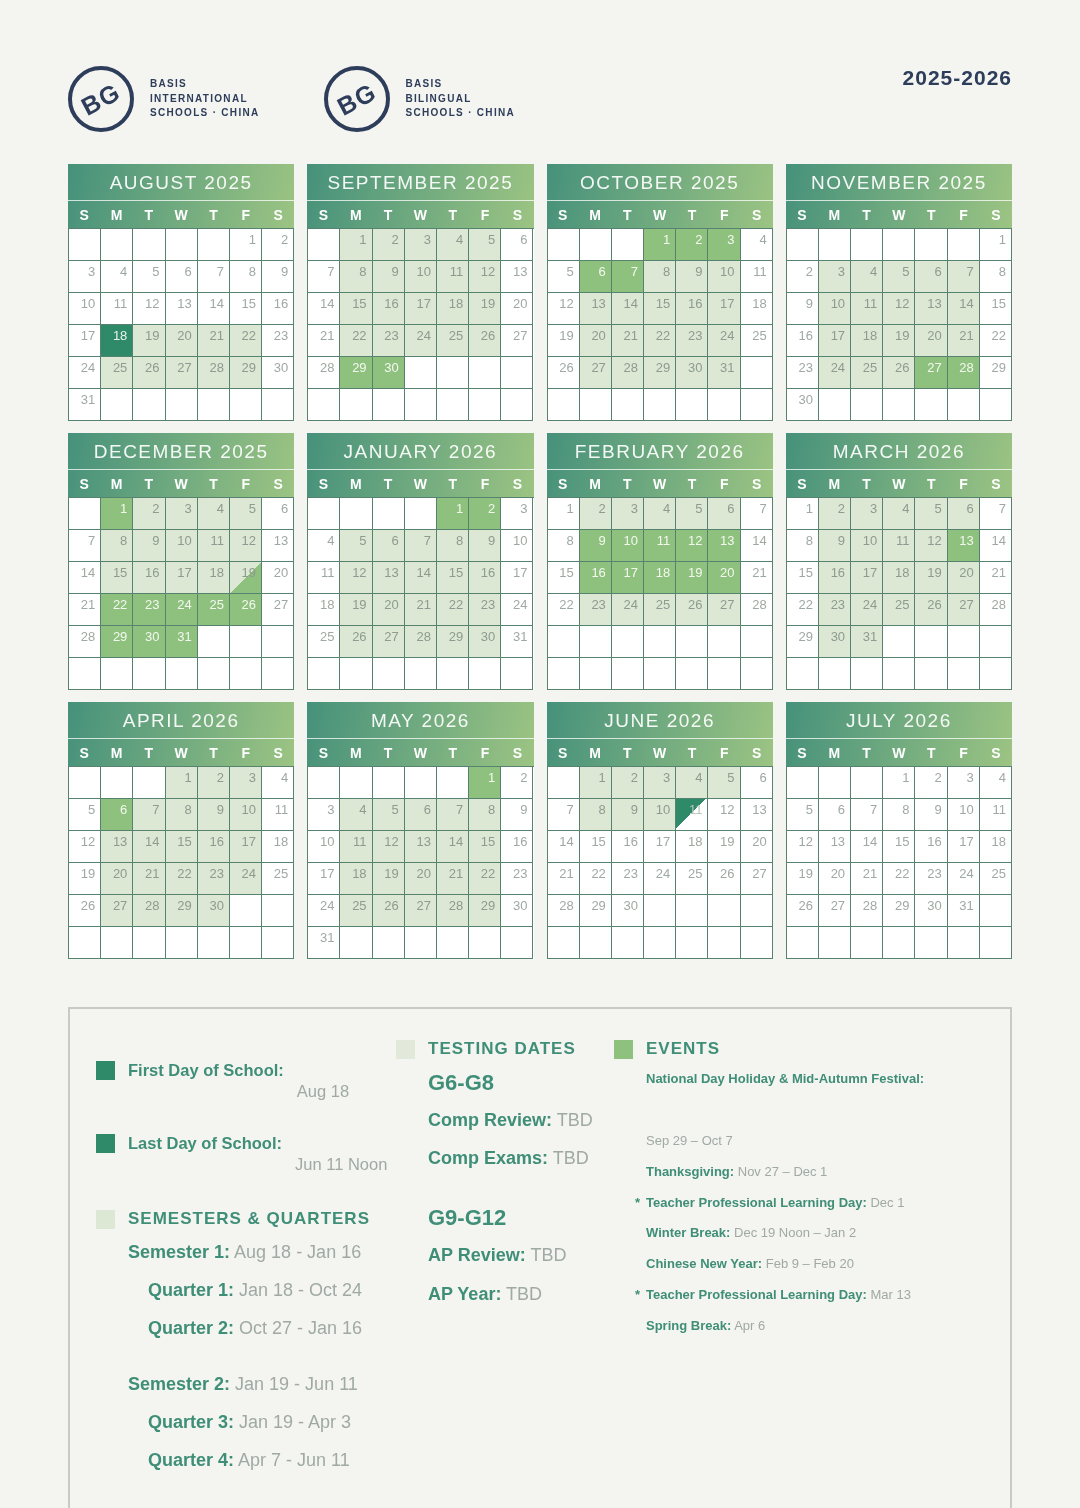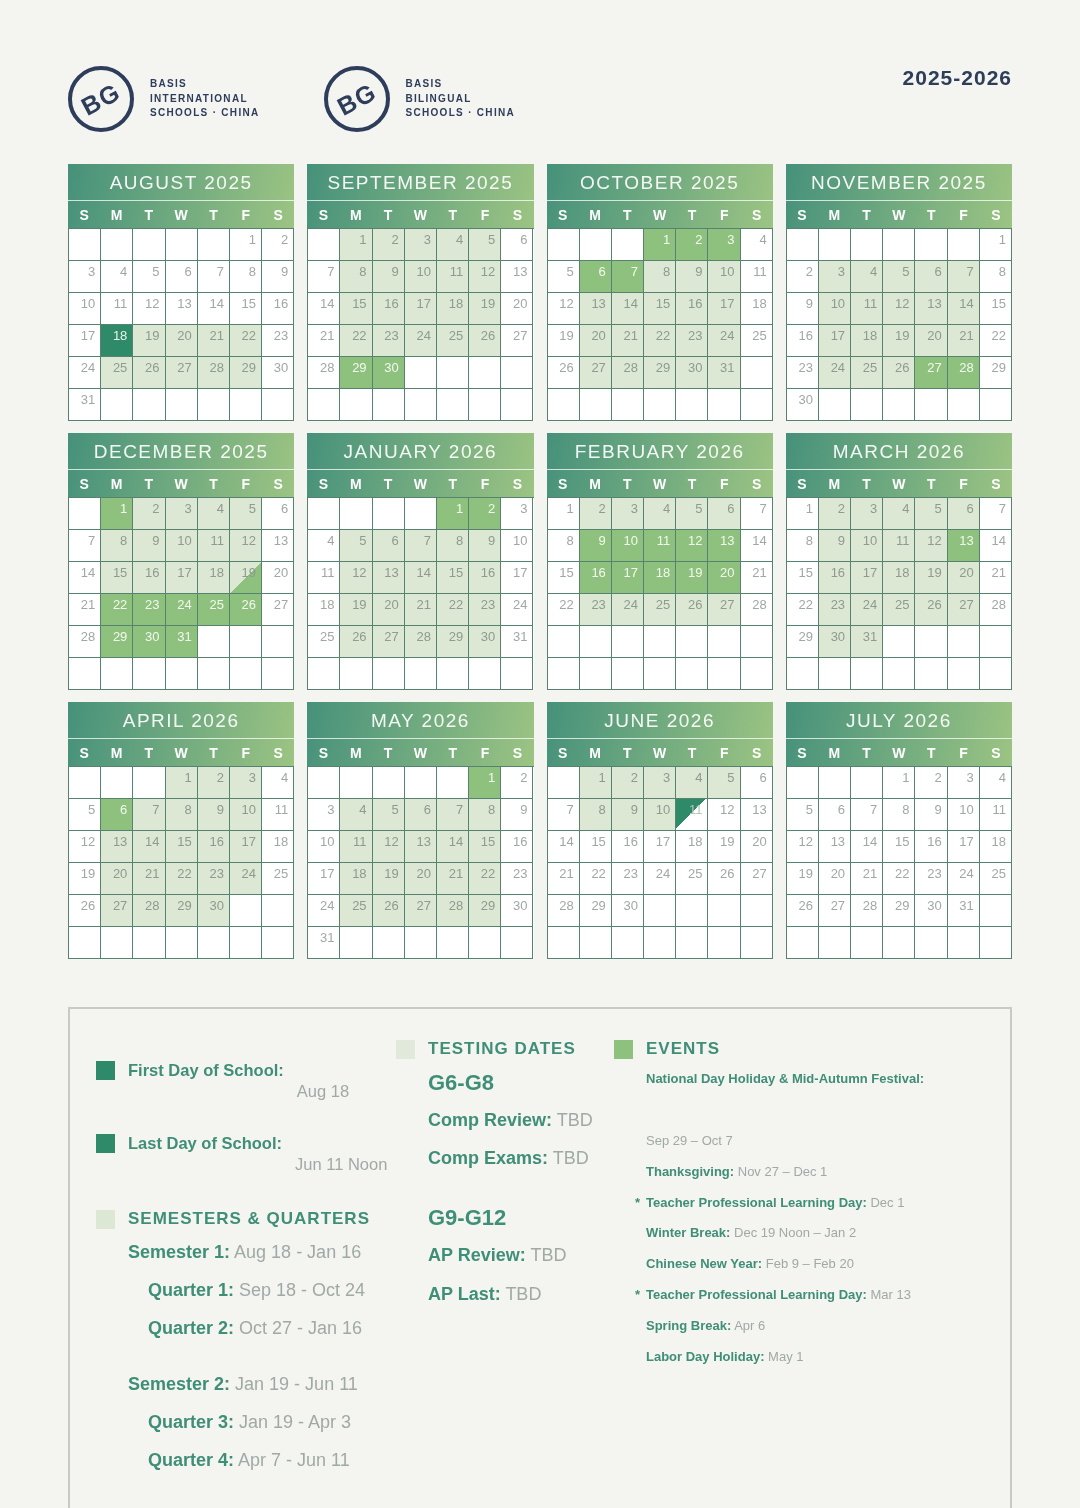--- a/index.html
+++ b/index.html
@@ -835,49 +835,48 @@
           <span class="swatch sw-dark"></span>
           <span class="leg-label">Last Day of School:</span>
           <span class="leg-val">Jun 11 Noon</span>
         </div>
         <div class="sec-gap"></div>
         <div class="leg-row">
           <span class="swatch sw-light"></span>
           <span class="sec-title">SEMESTERS &amp; QUARTERS</span>
         </div>
         <div class="sub-row"><span class="leg-label">Semester 1:</span> <span class="leg-val">Aug 18 - Jan 16</span></div>
-        <div class="sub-row ind"><span class="leg-label">Quarter 1:</span> <span class="leg-val">Sep 18 - Oct 24</span></div>
+        <div class="sub-row ind"><span class="leg-label">Quarter 1:</span> <span class="leg-val">Jan 18 - Oct 24</span></div>
         <div class="sub-row ind"><span class="leg-label">Quarter 2:</span> <span class="leg-val">Oct 27 - Jan 16</span></div>
         <div class="sub-row gap"><span class="leg-label">Semester 2:</span> <span class="leg-val">Jan 19 - Jun 11</span></div>
         <div class="sub-row ind"><span class="leg-label">Quarter 3:</span> <span class="leg-val">Jan 19 - Apr 3</span></div>
         <div class="sub-row ind"><span class="leg-label">Quarter 4:</span> <span class="leg-val">Apr 7 - Jun 11</span></div>
       </div>
     <div class="leg-col2">
         <div class="leg-row">
           <span class="swatch sw-testing"></span>
           <span class="sec-title">TESTING DATES</span>
         </div>
         <div class="group-head">G6-G8</div>
         <div class="sub-row"><span class="leg-label">Comp Review:</span> <span class="leg-val">TBD</span></div>
         <div class="sub-row"><span class="leg-label">Comp Exams:</span> <span class="leg-val">TBD</span></div>
         <div class="group-head gap">G9-G12</div>
         <div class="sub-row"><span class="leg-label">AP Review:</span> <span class="leg-val">TBD</span></div>
-        <div class="sub-row"><span class="leg-label">AP Last:</span> <span class="leg-val">TBD</span></div>
+        <div class="sub-row"><span class="leg-label">AP Year:</span> <span class="leg-val">TBD</span></div>
       </div>
     <div class="leg-col3">
         <div class="leg-row">
           <span class="swatch sw-event"></span>
           <span class="sec-title">EVENTS</span>
         </div>
         <div class="ev-row"><span class="leg-label">National Day Holiday &amp; Mid-Autumn Festival:</span> <span class="leg-val val-block">Sep 29 – Oct 7</span></div>
         <div class="ev-row"><span class="leg-label">Thanksgiving:</span> <span class="leg-val">Nov 27 – Dec 1</span></div>
         <div class="ev-row"><span class="star">*</span><span class="leg-label">Teacher Professional Learning Day:</span> <span class="leg-val">Dec 1</span></div>
         <div class="ev-row"><span class="leg-label">Winter Break:</span> <span class="leg-val">Dec 19 Noon – Jan 2</span></div>
         <div class="ev-row"><span class="leg-label">Chinese New Year:</span> <span class="leg-val">Feb 9 – Feb 20</span></div>
         <div class="ev-row"><span class="star">*</span><span class="leg-label">Teacher Professional Learning Day:</span> <span class="leg-val">Mar 13</span></div>
         <div class="ev-row"><span class="leg-label">Spring Break:</span> <span class="leg-val">Apr 6</span></div>
-        <div class="ev-row"><span class="leg-label">Labor Day Holiday:</span> <span class="leg-val">May 1</span></div>
       </div>
   </div>
 
   <div class="footnote">*Off day for students</div>
 
 </div>
 
 </body></html>

